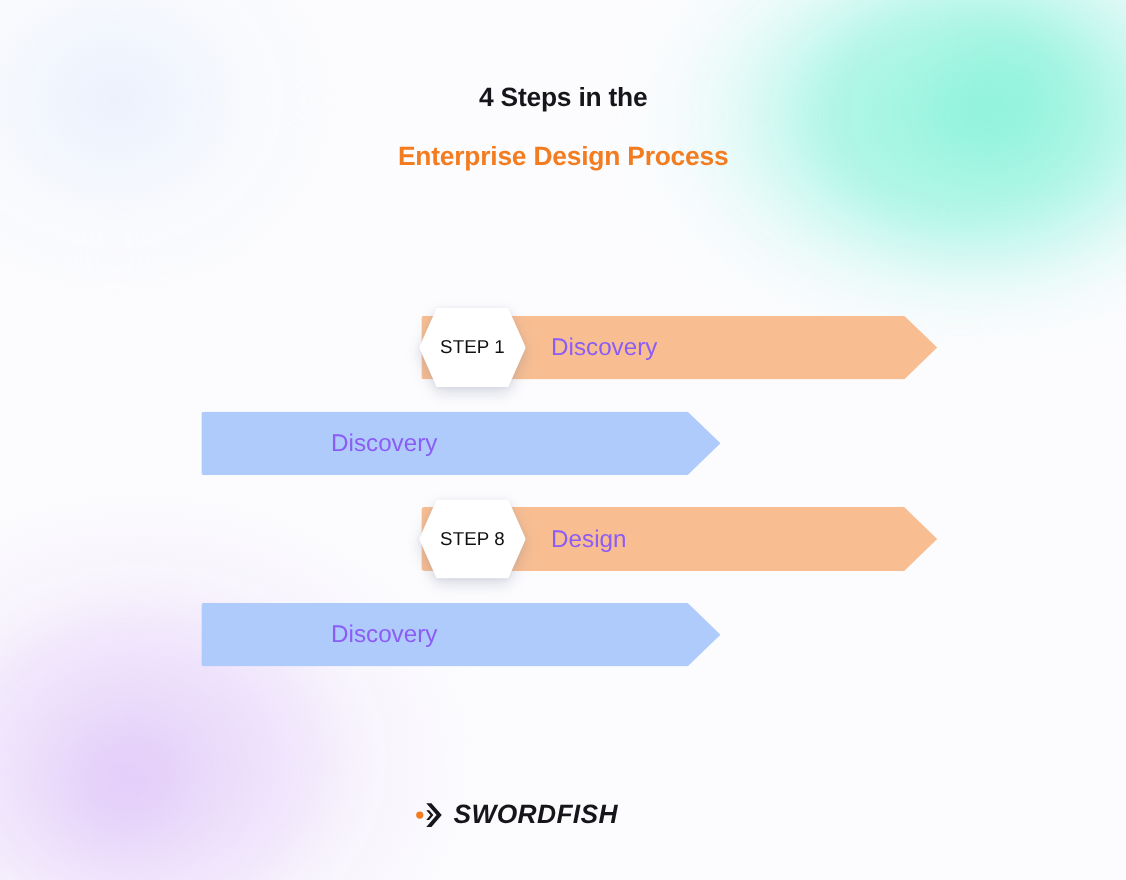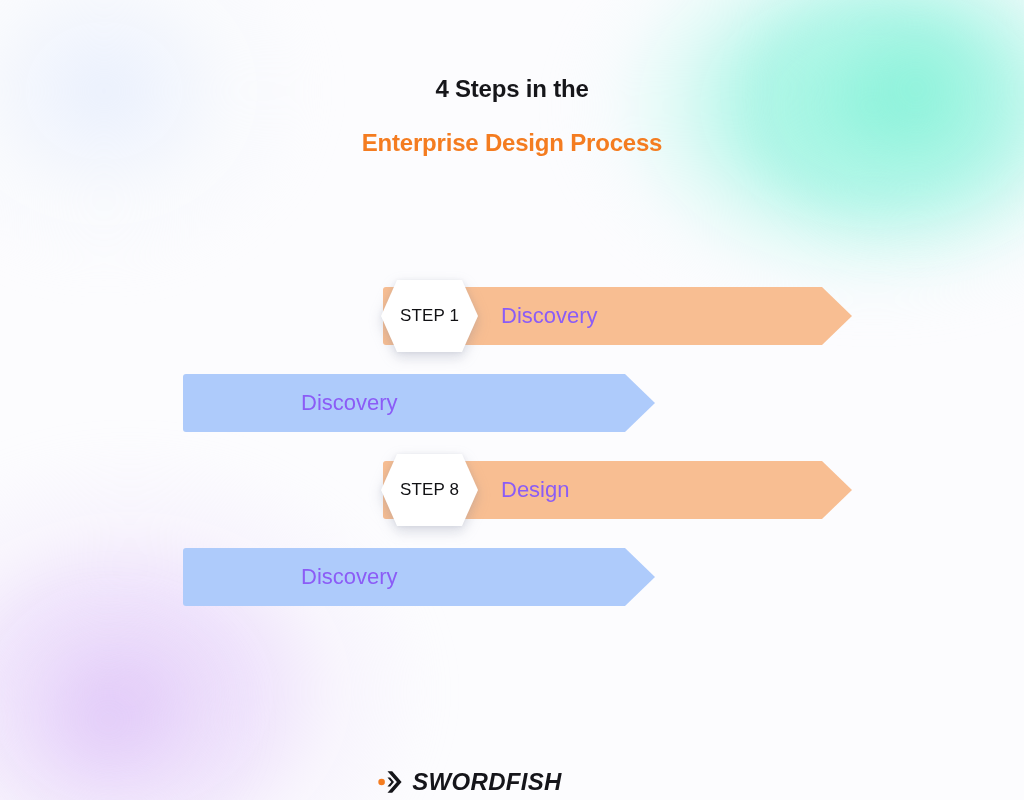--- a/index.html
+++ b/index.html
@@ -176,21 +176,21 @@
     font-weight: normal;
     letter-spacing: 0.1px;
     color: #111114;
     white-space: nowrap;
   }
 
   
   .logo {
     position: absolute;
     left: 0;
-    top: 768px;
+    top: 727px;
     width: 940px;
     display: flex;
     align-items: center;
     justify-content: center;
     gap: 9px;
     text-align: center;
   }
   .logo-mark {
     display: block;
     width: 25px;

